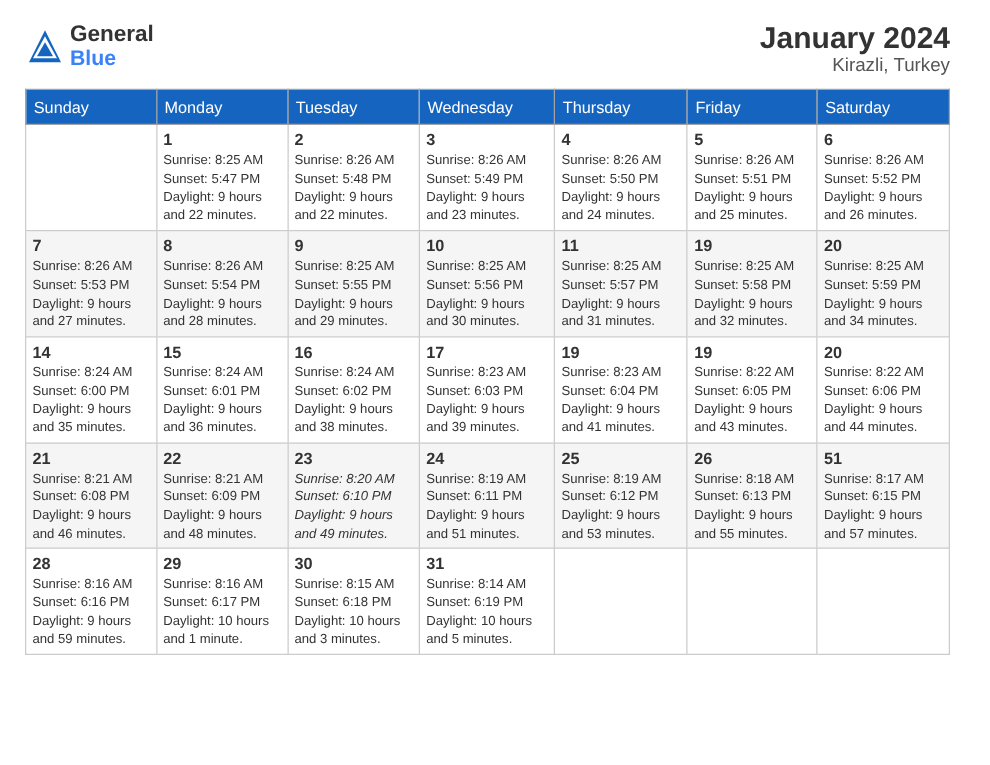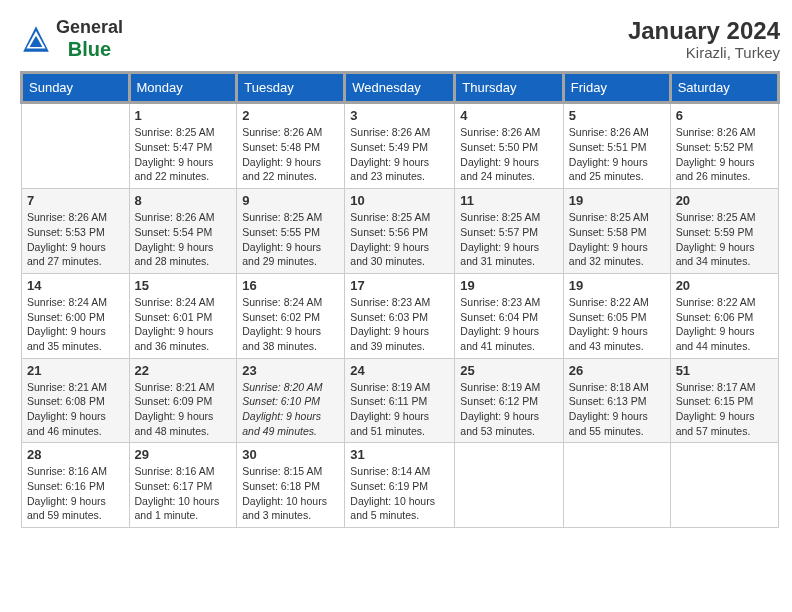--- a/index.html
+++ b/index.html
@@ -6,21 +6,21 @@
     body {
       font-family: Arial, sans-serif;
       background: #fff;
       width: 792px;
       height: 612px;
       overflow: hidden;
     }
     .page {
       width: 792px;
       min-height: 612px;
-      padding: 18px 12px 10px 20px;
+      padding: 18px 32px 10px 20px;
       background: #fff;
     }
     .header {
       display: flex;
       justify-content: space-between;
       align-items: flex-start;
       margin-bottom: 10px;
     }
     .logo {
       display: flex;
@@ -30,24 +30,23 @@
       display: flex;
       flex-direction: column;
       line-height: 1.1;
     }
     .logo-general {
       font-size: 18px;
       font-weight: bold;
       color: #333;
     }
     .logo-blue {
-      font-size: 20px;
+      font-size: 17px;
       font-weight: bold;
-      color: #15803d;
-      text-align: center;
+      color: #3b82f6;
     }
     .logo-icon {
       width: 32px;
       height: 32px;
       margin-right: 4px;
     }
     .title-block {
       text-align: right;
     }
     .month-title {
@@ -65,21 +64,21 @@
       border-collapse: collapse;
       font-size: 11px;
     }
     .calendar-table th {
       background-color: #1565c0;
       color: #fff;
       text-align: left;
       padding: 6px 6px;
       font-size: 13px;
       font-weight: normal;
-      border: 3px solid #a3a3a3;
+      border: 1px solid #a3a3a3;
     }
     .calendar-table td {
       border: 1px solid #ccc;
       vertical-align: top;
       padding: 4px 5px;
       width: 113px;
       min-height: 80px;
       background: #fff;
     }
     .calendar-table tr:nth-child(even) td {

